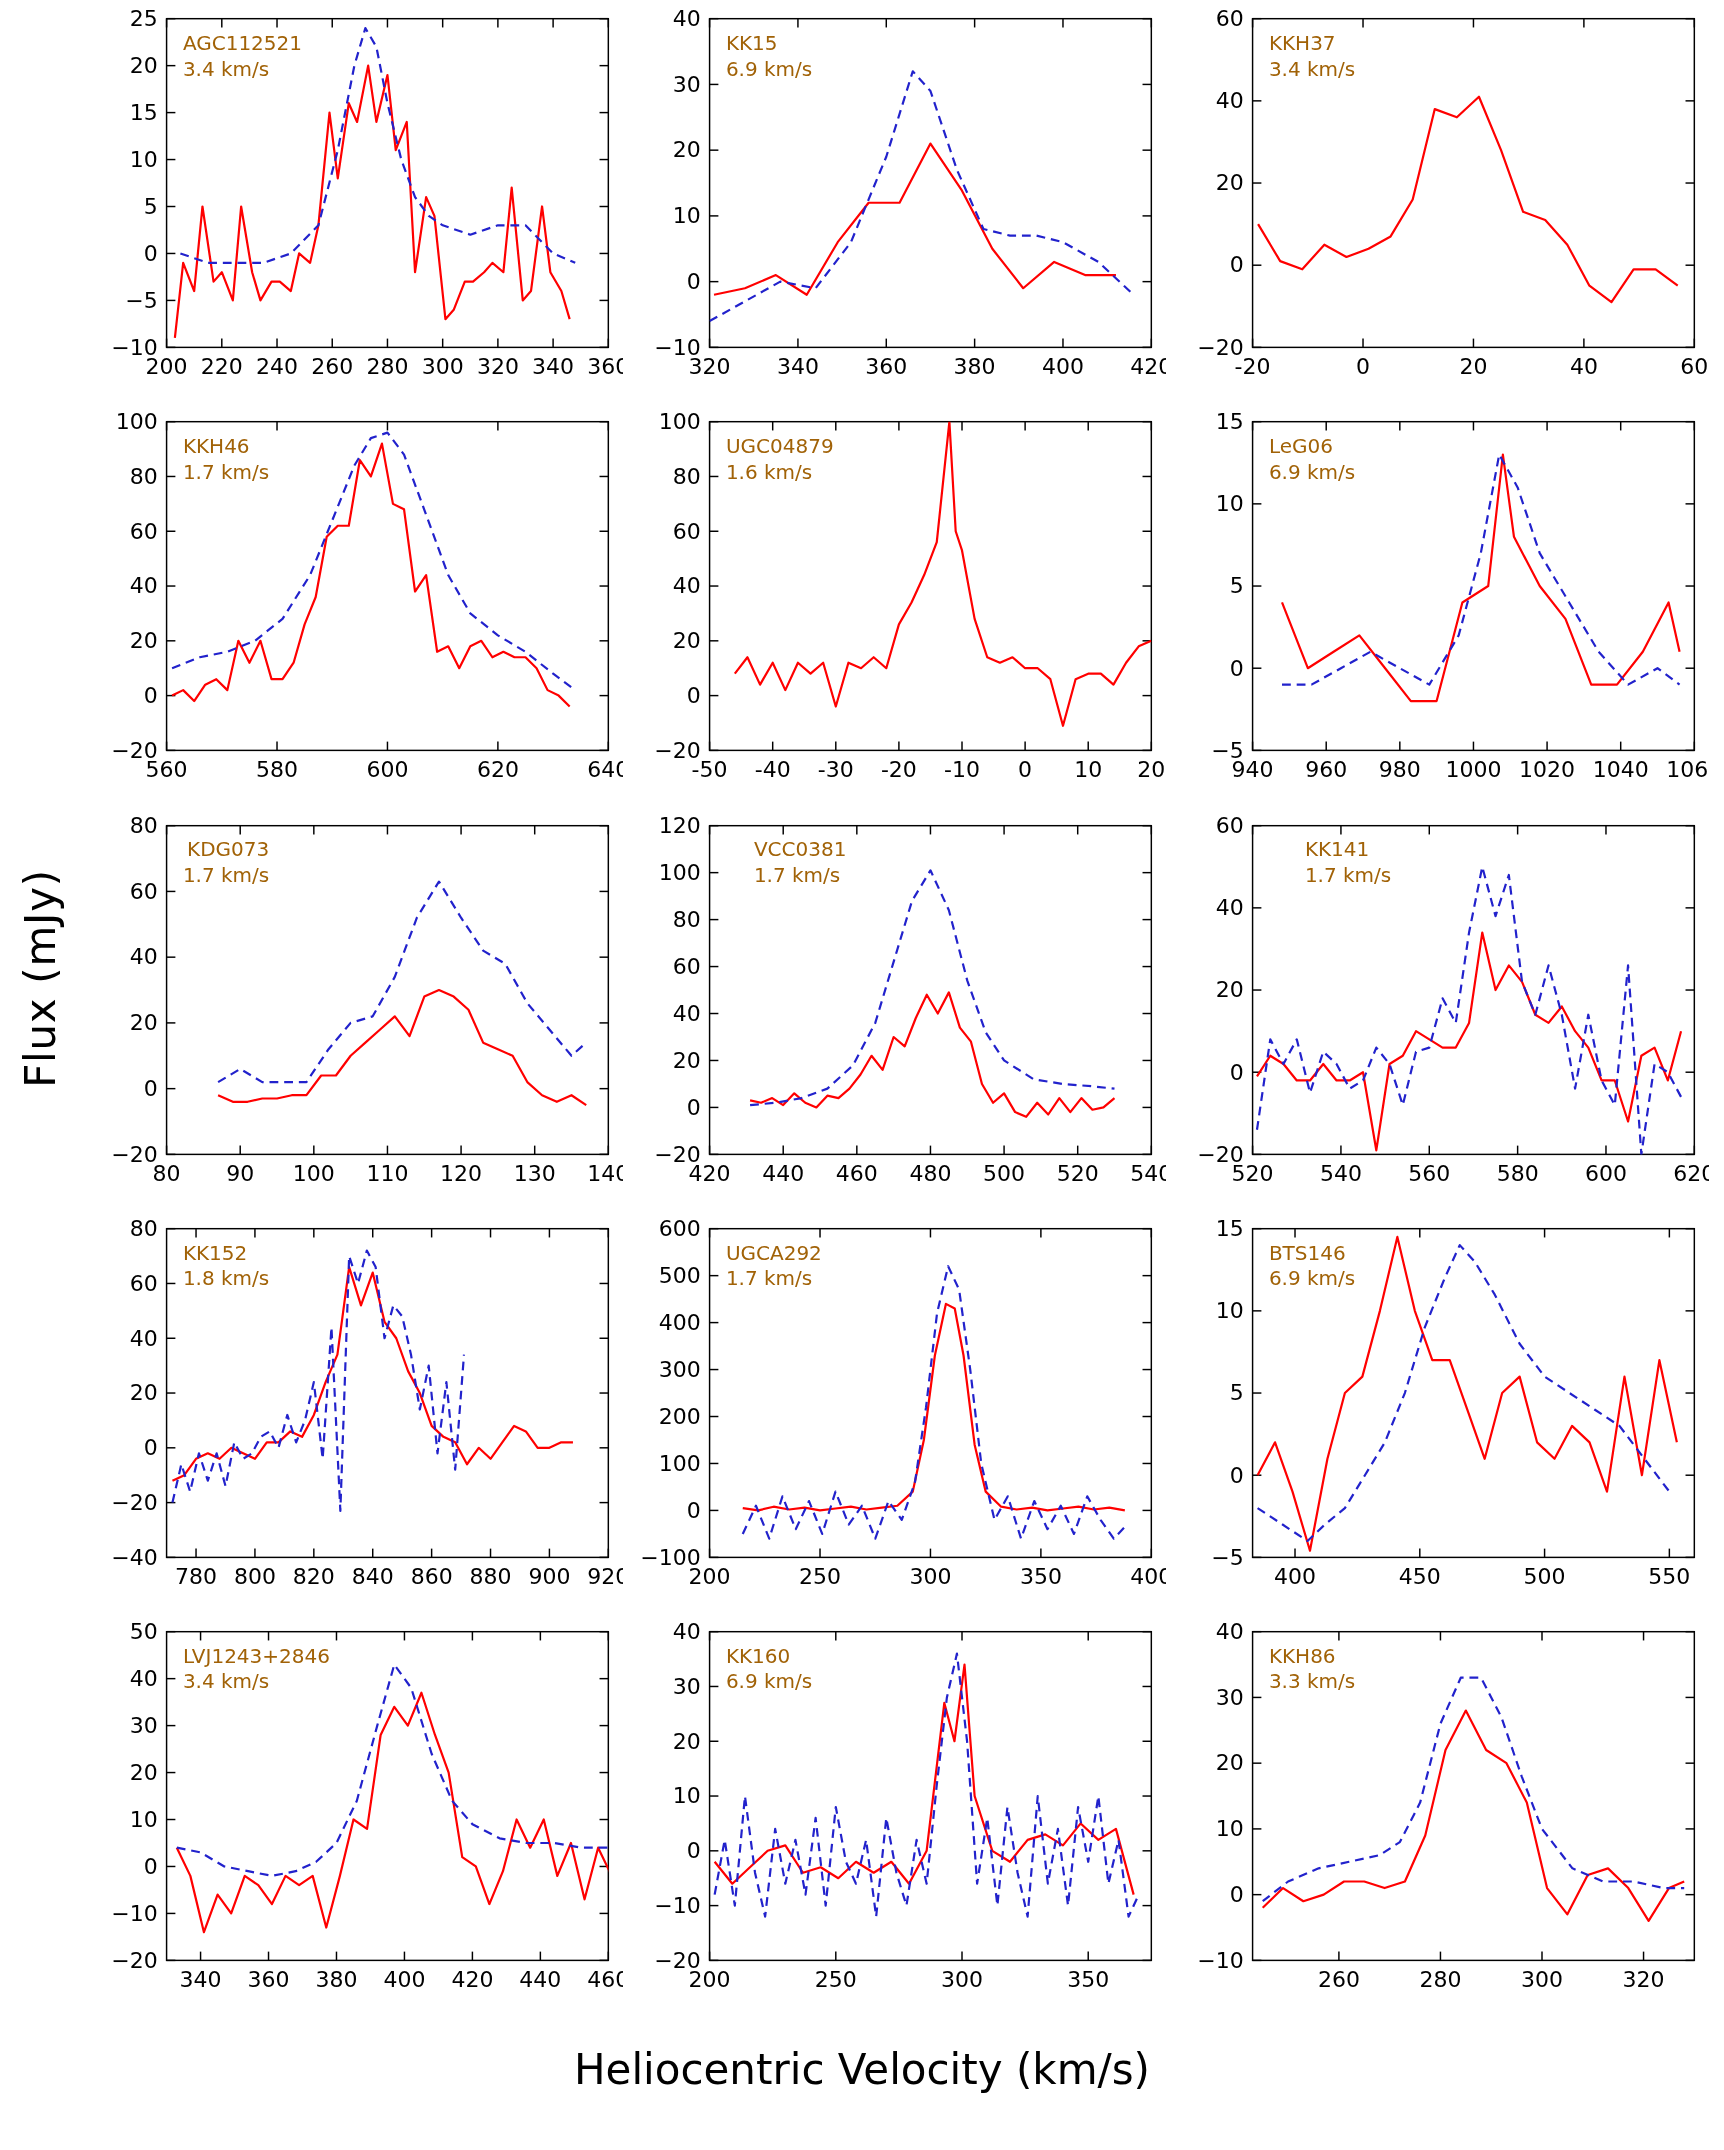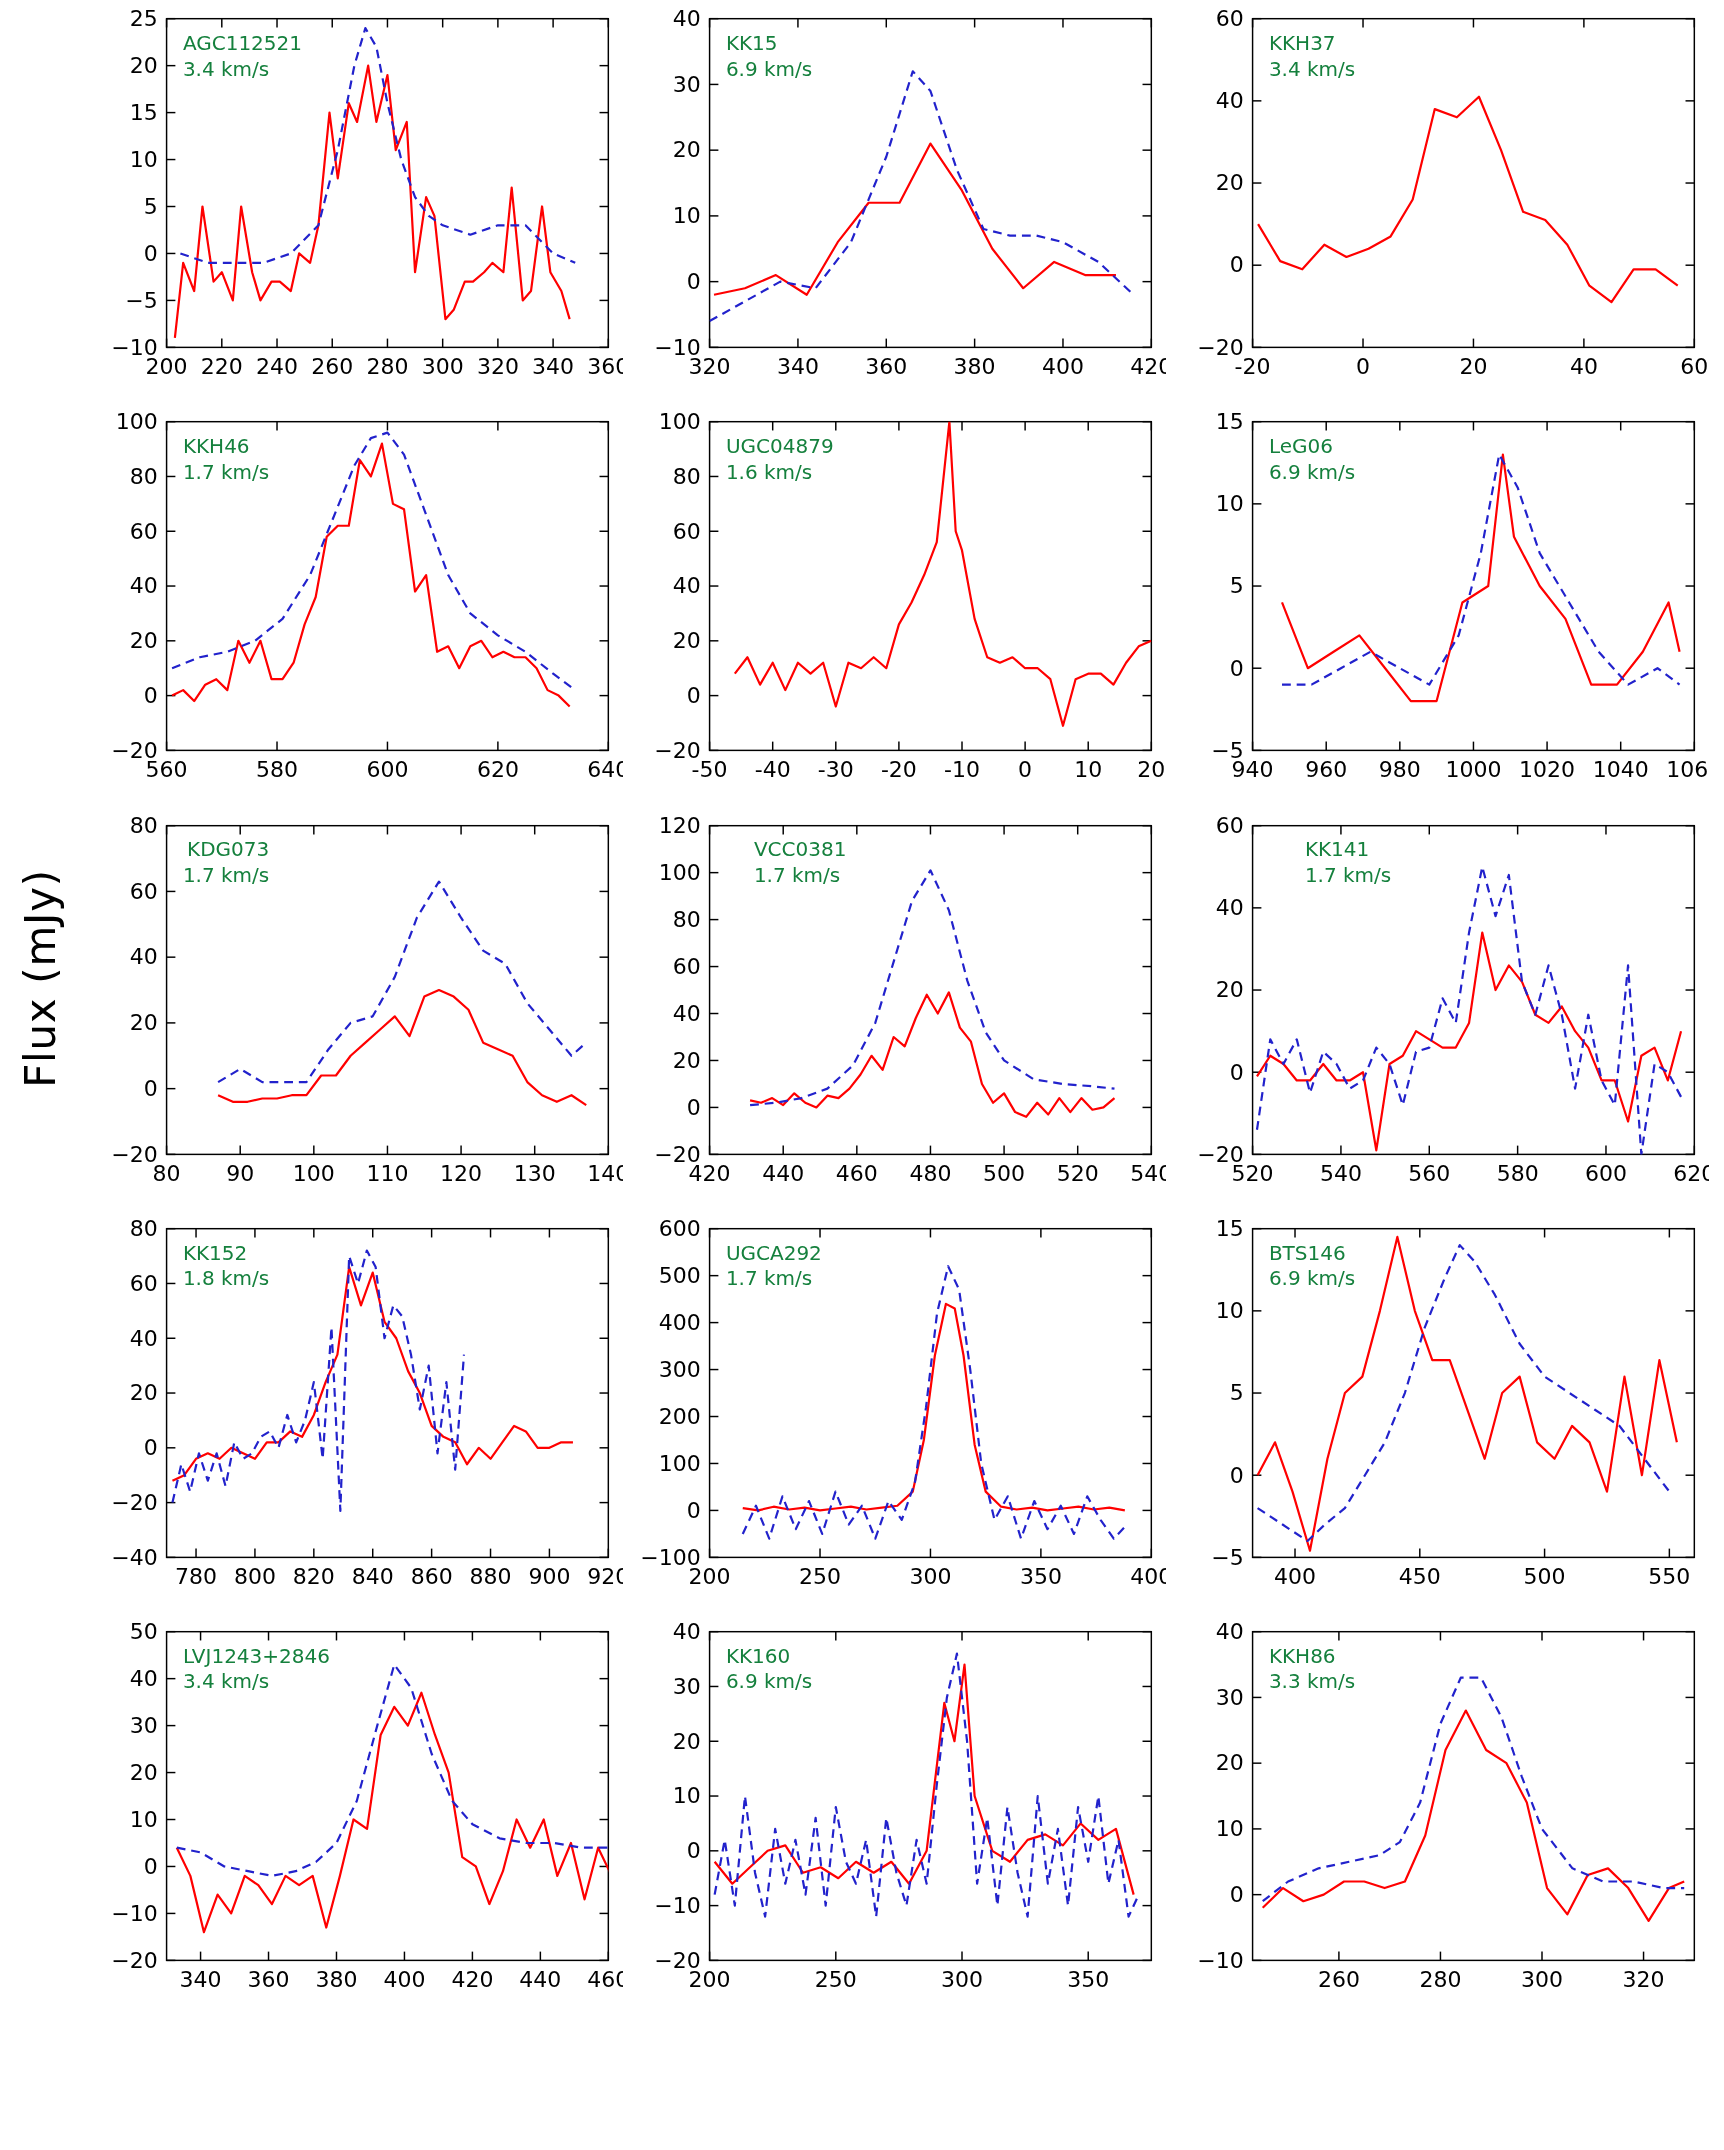--- a/index.html
+++ b/index.html
@@ -21,21 +21,21 @@
 
   #grid{
     position:absolute;left:80px;top:7.3px;width:1629px;height:2016px;
     display:grid;grid-template-columns:repeat(3,1fr);grid-template-rows:repeat(5,1fr);
   }
   .cell{position:relative;}
   .panel{position:absolute;left:0;top:0;width:100%;height:100%;}
   .panel svg{display:block;width:100%;height:100%;}
   .ann{
     position:absolute;pointer-events:none;
-    font-size:20px;line-height:1.28;color:#15803d;
+    font-size:20px;line-height:1.28;color:#a16207;
   }
 </style>
 </head>
 <body>
 <div id="root">
 
 <div id="ylabel">
   <span>Flux (mJy)</span>
 </div>
 
@@ -903,15 +903,16 @@
             </g>
           </svg>
         </div>
         <div class="ann" style="left: 18.9459%; top: 5.89855%;">
           <div>KKH86</div>
           <div>3.3 km/s</div>
         </div>
       </div>
     </div>
 
+<div id="xlabel">Heliocentric Velocity (km/s)</div>
 
 </div>
 
 
 </body></html>

